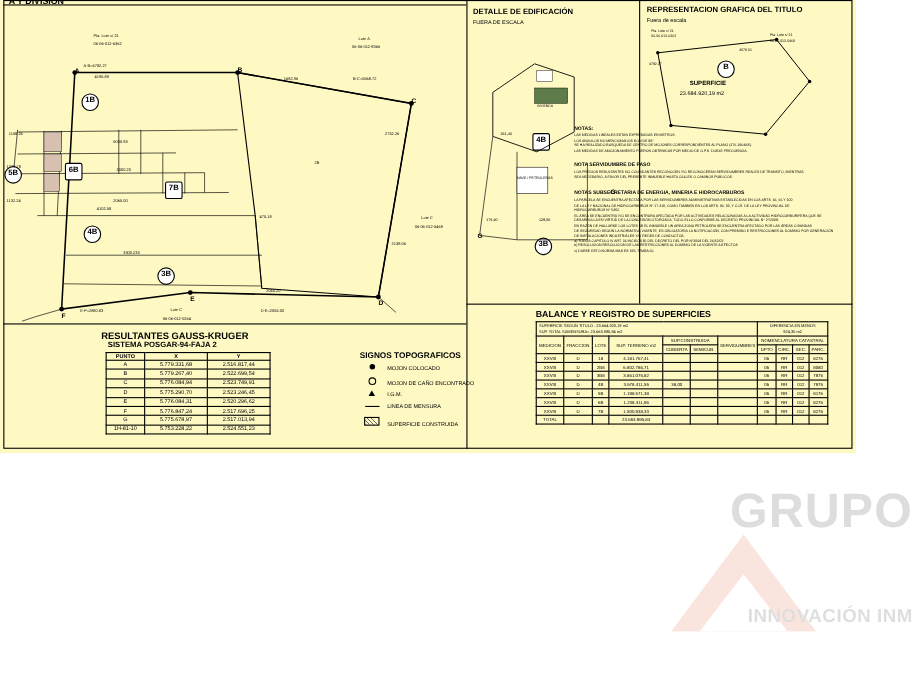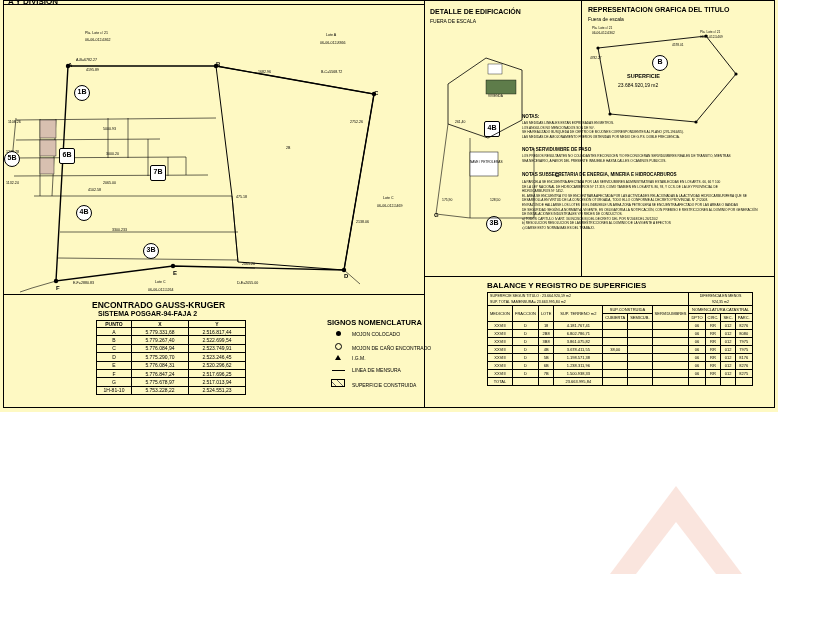--- a/index.html
+++ b/index.html
@@ -65,20 +65,22 @@
 <div class="wm" id="wm-top">
   <div class="wm-a"></div>
   <div class="wm-a2"></div>
   <div class="wm-txt">HAUT</div>
   <div class="wm-sub">N INMOBILIARIA</div>
 </div>
 
 <div class="wm" id="wm-bot">
   <div class="wm-a"></div>
   <div class="wm-a2"></div>
+  <div class="g1">GRUPO</div>
+  <div class="g3">INNOVACIÓN INM</div>
 </div>
 
 <div id="sheet">
   <div id="sheet-border"></div>
 
   <div class="vline" style="left:424px;top:0px;width:1px;height:408px;"></div>
   <div class="vline" style="left:581px;top:0px;width:1px;height:276px;"></div>
   <div class="vline" style="left:424px;top:276px;width:351px;height:1px;"></div>
   <div class="vline" style="left:3px;top:294px;width:421px;height:1px;"></div>
   <div class="vline" style="left:3px;top:4px;width:421px;height:1px;"></div>
@@ -168,21 +170,21 @@
       <div class="txt" style="left: 68px; top: 62px; font-size: 6px; font-weight: bold;">A</div>
       <div class="txt" style="left: 216px; top: 61px; font-size: 6px; font-weight: bold;">B</div>
       <div class="txt" style="left: 374px; top: 90px; font-size: 6px; font-weight: bold;">C</div>
       <div class="txt" style="left: 344px; top: 273px; font-size: 6px; font-weight: bold;">D</div>
       <div class="txt" style="left: 173px; top: 270px; font-size: 6px; font-weight: bold;">E</div>
       <div class="txt" style="left: 56px; top: 285px; font-size: 6px; font-weight: bold;">F</div>
       <div class="txt" style="left: 434px; top: 212px; font-size: 6px; font-weight: bold;">G</div>
       <div class="txt" style="left: 555px; top: 172px; font-size: 6px; font-weight: bold;">G</div>
     </div>
 
-  <div id="coord-title">ENCONTRADO GAUSS-KRUGER</div>
+  <div id="coord-title">RESULTANTES GAUSS-KRUGER</div>
   <div id="coord-sub">SISTEMA POSGAR-94-FAJA 2</div>
   <table id="coord">
     <thead>
         <tr id="coord-head">
           <th style="font-size: 5px; font-weight: bold; width: 30px;">PUNTO</th>
           <th style="font-size: 5px; font-weight: bold; width: 52px;">X</th>
           <th style="font-size: 5px; font-weight: bold; width: 52px;">Y</th>
         </tr>
       </thead>
     <tbody id="coord-body">
@@ -222,21 +224,21 @@
           <td style="text-align: center;">2.517.013,94</td>
         </tr>
         <tr>
           <td style="text-align: center;">1H-81-10</td>
           <td style="text-align: center;">5.753.228,22</td>
           <td style="text-align: center;">2.524.551,23</td>
         </tr>
       </tbody>
   </table>
 
-  <div id="signos-title">SIGNOS NOMENCLATURA</div>
+  <div id="signos-title">SIGNOS TOPOGRAFICOS</div>
   <div id="signos-list">
       <div class="sig" style="left: 330px; top: 331px;"><span style="display: inline-block; width: 16px; text-align: center;"><span style="display:inline-block;width:5px;height:5px;border-radius:50%;background:#000;"></span></span><span style="margin-left: 6px;">MOJON COLOCADO</span></div>
       <div class="sig" style="left: 330px; top: 343px;"><span style="display: inline-block; width: 16px; text-align: center;"><span style="display:inline-block;width:5px;height:5px;border-radius:50%;border:1px solid #000;"></span></span><span style="margin-left: 6px;">MOJON DE CAÑO ENCONTRADO</span></div>
       <div class="sig" style="left: 330px; top: 355px;"><span style="display: inline-block; width: 16px; text-align: center;"><span style="display:inline-block;width:0;height:0;border-left:3px solid transparent;border-right:3px solid transparent;border-bottom:5px solid #000;"></span></span><span style="margin-left: 6px;">I.G.M.</span></div>
       <div class="sig" style="left: 330px; top: 367px;"><span style="display: inline-block; width: 16px; text-align: center;"><span style="display:inline-block;width:13px;height:0;border-top:1px solid #000;vertical-align:middle;"></span></span><span style="margin-left: 6px;">LINEA DE MENSURA</span></div>
       <div class="sig" style="left: 330px; top: 379px;"><span style="display: inline-block; width: 16px; text-align: center;"><span style="display:inline-block;width:12px;height:6px;border:.5px solid #000;background:repeating-linear-gradient(45deg,#666 0 .5px,transparent .5px 2.5px);"></span></span><span style="margin-left: 6px;">SUPERFICIE CONSTRUIDA</span></div>
     </div>
 
   <div id="det-title">DETALLE DE EDIFICACIÓN</div>
   <div id="det-sub">FUERA DE ESCALA</div>

